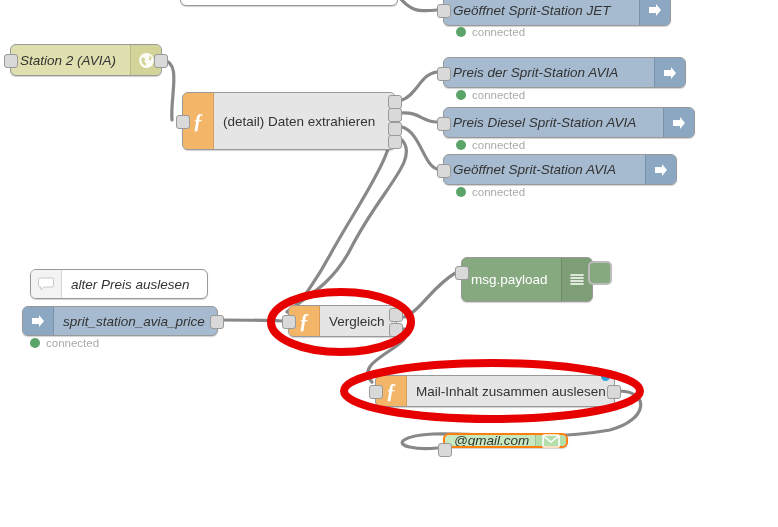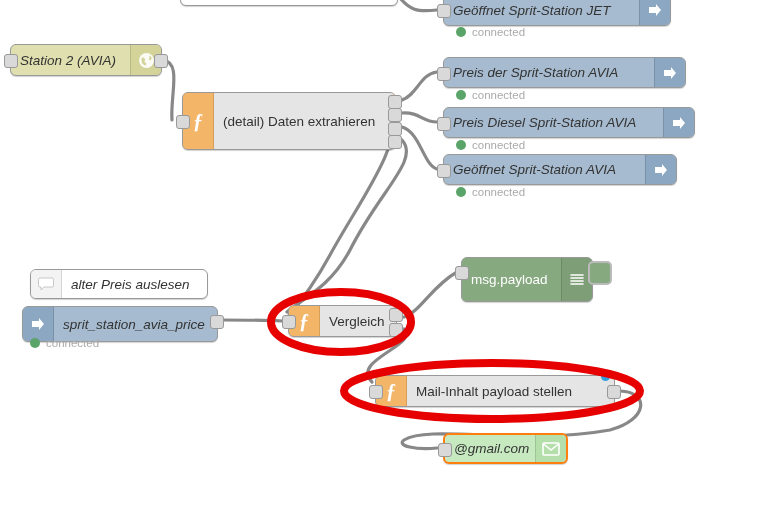--- a/index.html
+++ b/index.html
@@ -257,21 +257,21 @@
 
   <div class="node n-comment" style="left:22px; top:269px; width:178px; height:30px;margin-left:8px;">
     <div class="icon-cell left">
       <svg width="16" height="14" viewBox="0 0 16 14">
         <path d="M2 1 H14 A1.5 1.5 0 0 1 15.5 2.5 V8.5 A1.5 1.5 0 0 1 14 10 H6 L3 13 V10 H2 A1.5 1.5 0 0 1 0.5 8.5 V2.5 A1.5 1.5 0 0 1 2 1 Z" fill="#ffffff" stroke="#bbbbbb" stroke-width="0.8"></path>
       </svg>
     </div>
     <div class="label italic">alter Preis auslesen</div>
   </div>
 
-  <div class="node n-blue" style="left:22px; top:306px; width:196px; height:36px;">
+  <div class="node n-blue" style="left:22px; top:306px; width:196px; height:30px;">
     <div class="icon-cell left">
       <svg width="16" height="16" viewBox="0 0 16 16">
           <path d="M2 5 L9 5 L9 2 L14 8 L9 14 L9 11 L2 11 Z" fill="#ffffff"></path>
         </svg>
     </div>
     <div class="label italic">sprit_station_avia_price</div>
     <div class="port out" style="top:8px;"></div>
   </div>
   <div class="status" style="left:30px; top:337px;">
     <span class="dot"></span>
@@ -302,26 +302,26 @@
     <div class="label">Vergleich</div>
     <div class="port out" style="top:2px;"></div>
     <div class="port out" style="top:17px;"></div>
   </div>
 
   <div class="node n-func" style="left:375px; top:375px; width:240px; height:32px;">
     <div class="port in" style="top:9px;"></div>
     <div class="icon-cell left">
       <span class="glyph-f">ƒ</span>
     </div>
-    <div class="label">Mail-Inhalt payload stellen</div>
+    <div class="label">Mail-Inhalt zusammen auslesen</div>
     <div class="port out" style="top:9px;"></div>
     <div class="changed-dot"></div>
   </div>
 
-  <div class="node n-mail selected" style="left:443px; top:433px; width:125px; height:31px;">
+  <div class="node n-mail selected" style="left:443px; top:433px; width:125px; height:15px;">
     <div class="port in" style="top:8px;"></div>
     <div class="label italic">@gmail.com</div>
     <div class="icon-cell right">
       <svg width="18" height="14" viewBox="0 0 18 14">
         <rect x="1" y="1" width="16" height="12" fill="none" stroke="#ffffff" stroke-width="1.6" rx="1"></rect>
         <path d="M1.5 2 L9 8 L16.5 2" fill="none" stroke="#ffffff" stroke-width="1.6"></path>
       </svg>
     </div>
   </div>
 

